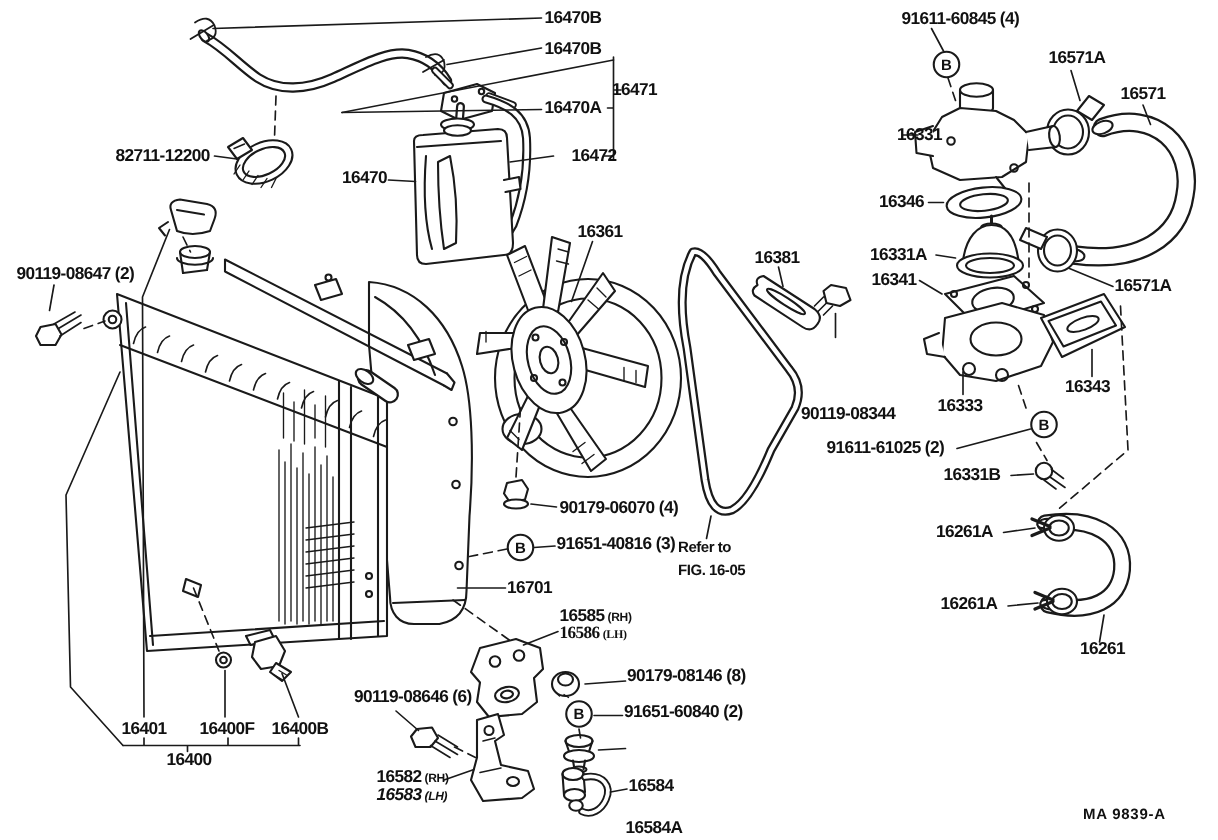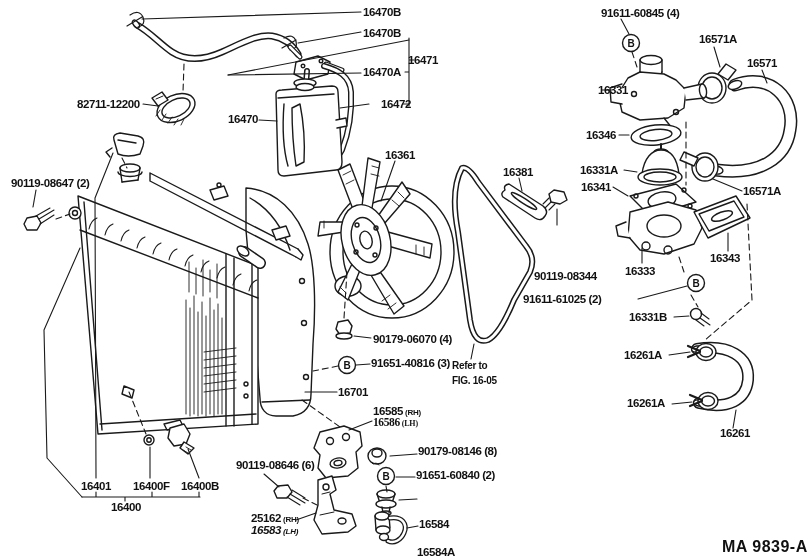--- a/index.html
+++ b/index.html
@@ -11,21 +11,21 @@
   .lbl{
     position:absolute;font-weight:bold;font-size:11.5px;letter-spacing:-0.4px;
     color:#111;white-space:nowrap;line-height:12px;
   }
   .lbl .suf{font-size:8px;letter-spacing:-0.2px;margin-left:2px;font-weight:bold;}
   .note{
     position:absolute;font-weight:bold;font-size:10px;color:#111;line-height:15px;
     letter-spacing:-0.3px;white-space:nowrap;
   }
   .footer{
-    position:absolute;font-weight:bold;font-size:16px;color:#111;letter-spacing:0.5px;
+    position:absolute;font-weight:bold;font-size:10px;color:#111;letter-spacing:0.5px;
     white-space:nowrap;
   }
 </style>
 </head>
 <body>
 
 <div class="stage">
 
 <svg width="812" height="560" viewBox="0 0 812 560">
   <g stroke="#1a1a1a" fill="none" stroke-width="1.4" stroke-linecap="round" stroke-linejoin="round">
@@ -458,36 +458,36 @@
       <div class="lbl" style="left: 601px; top: 7px;"><span>91611-60845 (4)</span></div>
       <div class="lbl" style="left: 570px; top: 84px; margin-left: 28px;"><span>16331</span></div>
       <div class="lbl" style="left: 699px; top: 33px;"><span>16571A</span></div>
       <div class="lbl" style="left: 747px; top: 57px;"><span>16571</span></div>
       <div class="lbl" style="left: 586px; top: 129px;"><span>16346</span></div>
       <div class="lbl" style="left: 580px; top: 164px;"><span>16331A</span></div>
       <div class="lbl" style="left: 581px; top: 181px;"><span>16341</span></div>
       <div class="lbl" style="left: 743px; top: 185px;"><span>16571A</span></div>
       <div class="lbl" style="left: 625px; top: 265px;"><span>16333</span></div>
       <div class="lbl" style="left: 710px; top: 252px;"><span>16343</span></div>
-      <div class="lbl" style="left: 523px; top: 293px;"><span>91611-61025 (2)</span></div>
+      <div class="lbl" style="left: 551px; top: 293px;"><span>91611-61025 (2)</span></div>
       <div class="lbl" style="left: 629px; top: 311px;"><span>16331B</span></div>
       <div class="lbl" style="left: 624px; top: 349px;"><span>16261A</span></div>
       <div class="lbl" style="left: 627px; top: 397px;"><span>16261A</span></div>
       <div class="lbl" style="left: 720px; top: 427px;"><span>16261</span></div>
       <div class="lbl" style="left: 373px; top: 333px;"><span>90179-06070 (4)</span></div>
       <div class="lbl" style="left: 371px; top: 357px;"><span>91651-40816 (3)</span></div>
       <div class="lbl" style="left: 338px; top: 386px;"><span>16701</span></div>
       <div class="lbl" style="left: 373px; top: 405px;"><span>16585</span><span class="suf">(RH)</span></div>
       <div class="lbl" style="left: 373px; top: 416px; font-family: Liberation Serif, serif;"><span>16586</span><span class="suf">(LH)</span></div>
       <div class="lbl" style="left: 418px; top: 445px;"><span>90179-08146 (8)</span></div>
       <div class="lbl" style="left: 416px; top: 469px;"><span>91651-60840 (2)</span></div>
       <div class="lbl" style="left: 417px; top: 510px; margin-top: 36px;"><span>16584A</span></div>
       <div class="lbl" style="left: 419px; top: 518px;"><span>16584</span></div>
       <div class="lbl" style="left: 236px; top: 459px;"><span>90119-08646 (6)</span></div>
-      <div class="lbl" style="left: 251px; top: 512px;"><span>25162</span><span class="suf">(RH)</span></div>
+      <div class="lbl" style="left: 251px; top: 512px;"><span>16582</span><span class="suf">(RH)</span></div>
       <div class="lbl" style="left: 251px; top: 524px; font-style: italic;"><span>16583</span><span class="suf">(LH)</span></div>
       <div class="lbl" style="left: 81px; top: 480px;"><span>16401</span></div>
       <div class="lbl" style="left: 133px; top: 480px;"><span>16400F</span></div>
       <div class="lbl" style="left: 181px; top: 480px;"><span>16400B</span></div>
       <div class="lbl" style="left: 111px; top: 501px;"><span>16400</span></div>
     </div>
 
 <div class="note" style="left:452px;top:358px">Refer to</div>
 <div class="note" style="left:452px;top:373px">FIG. 16-05</div>
 <div class="footer" style="left:722px;top:538px">MA 9839-A</div>

